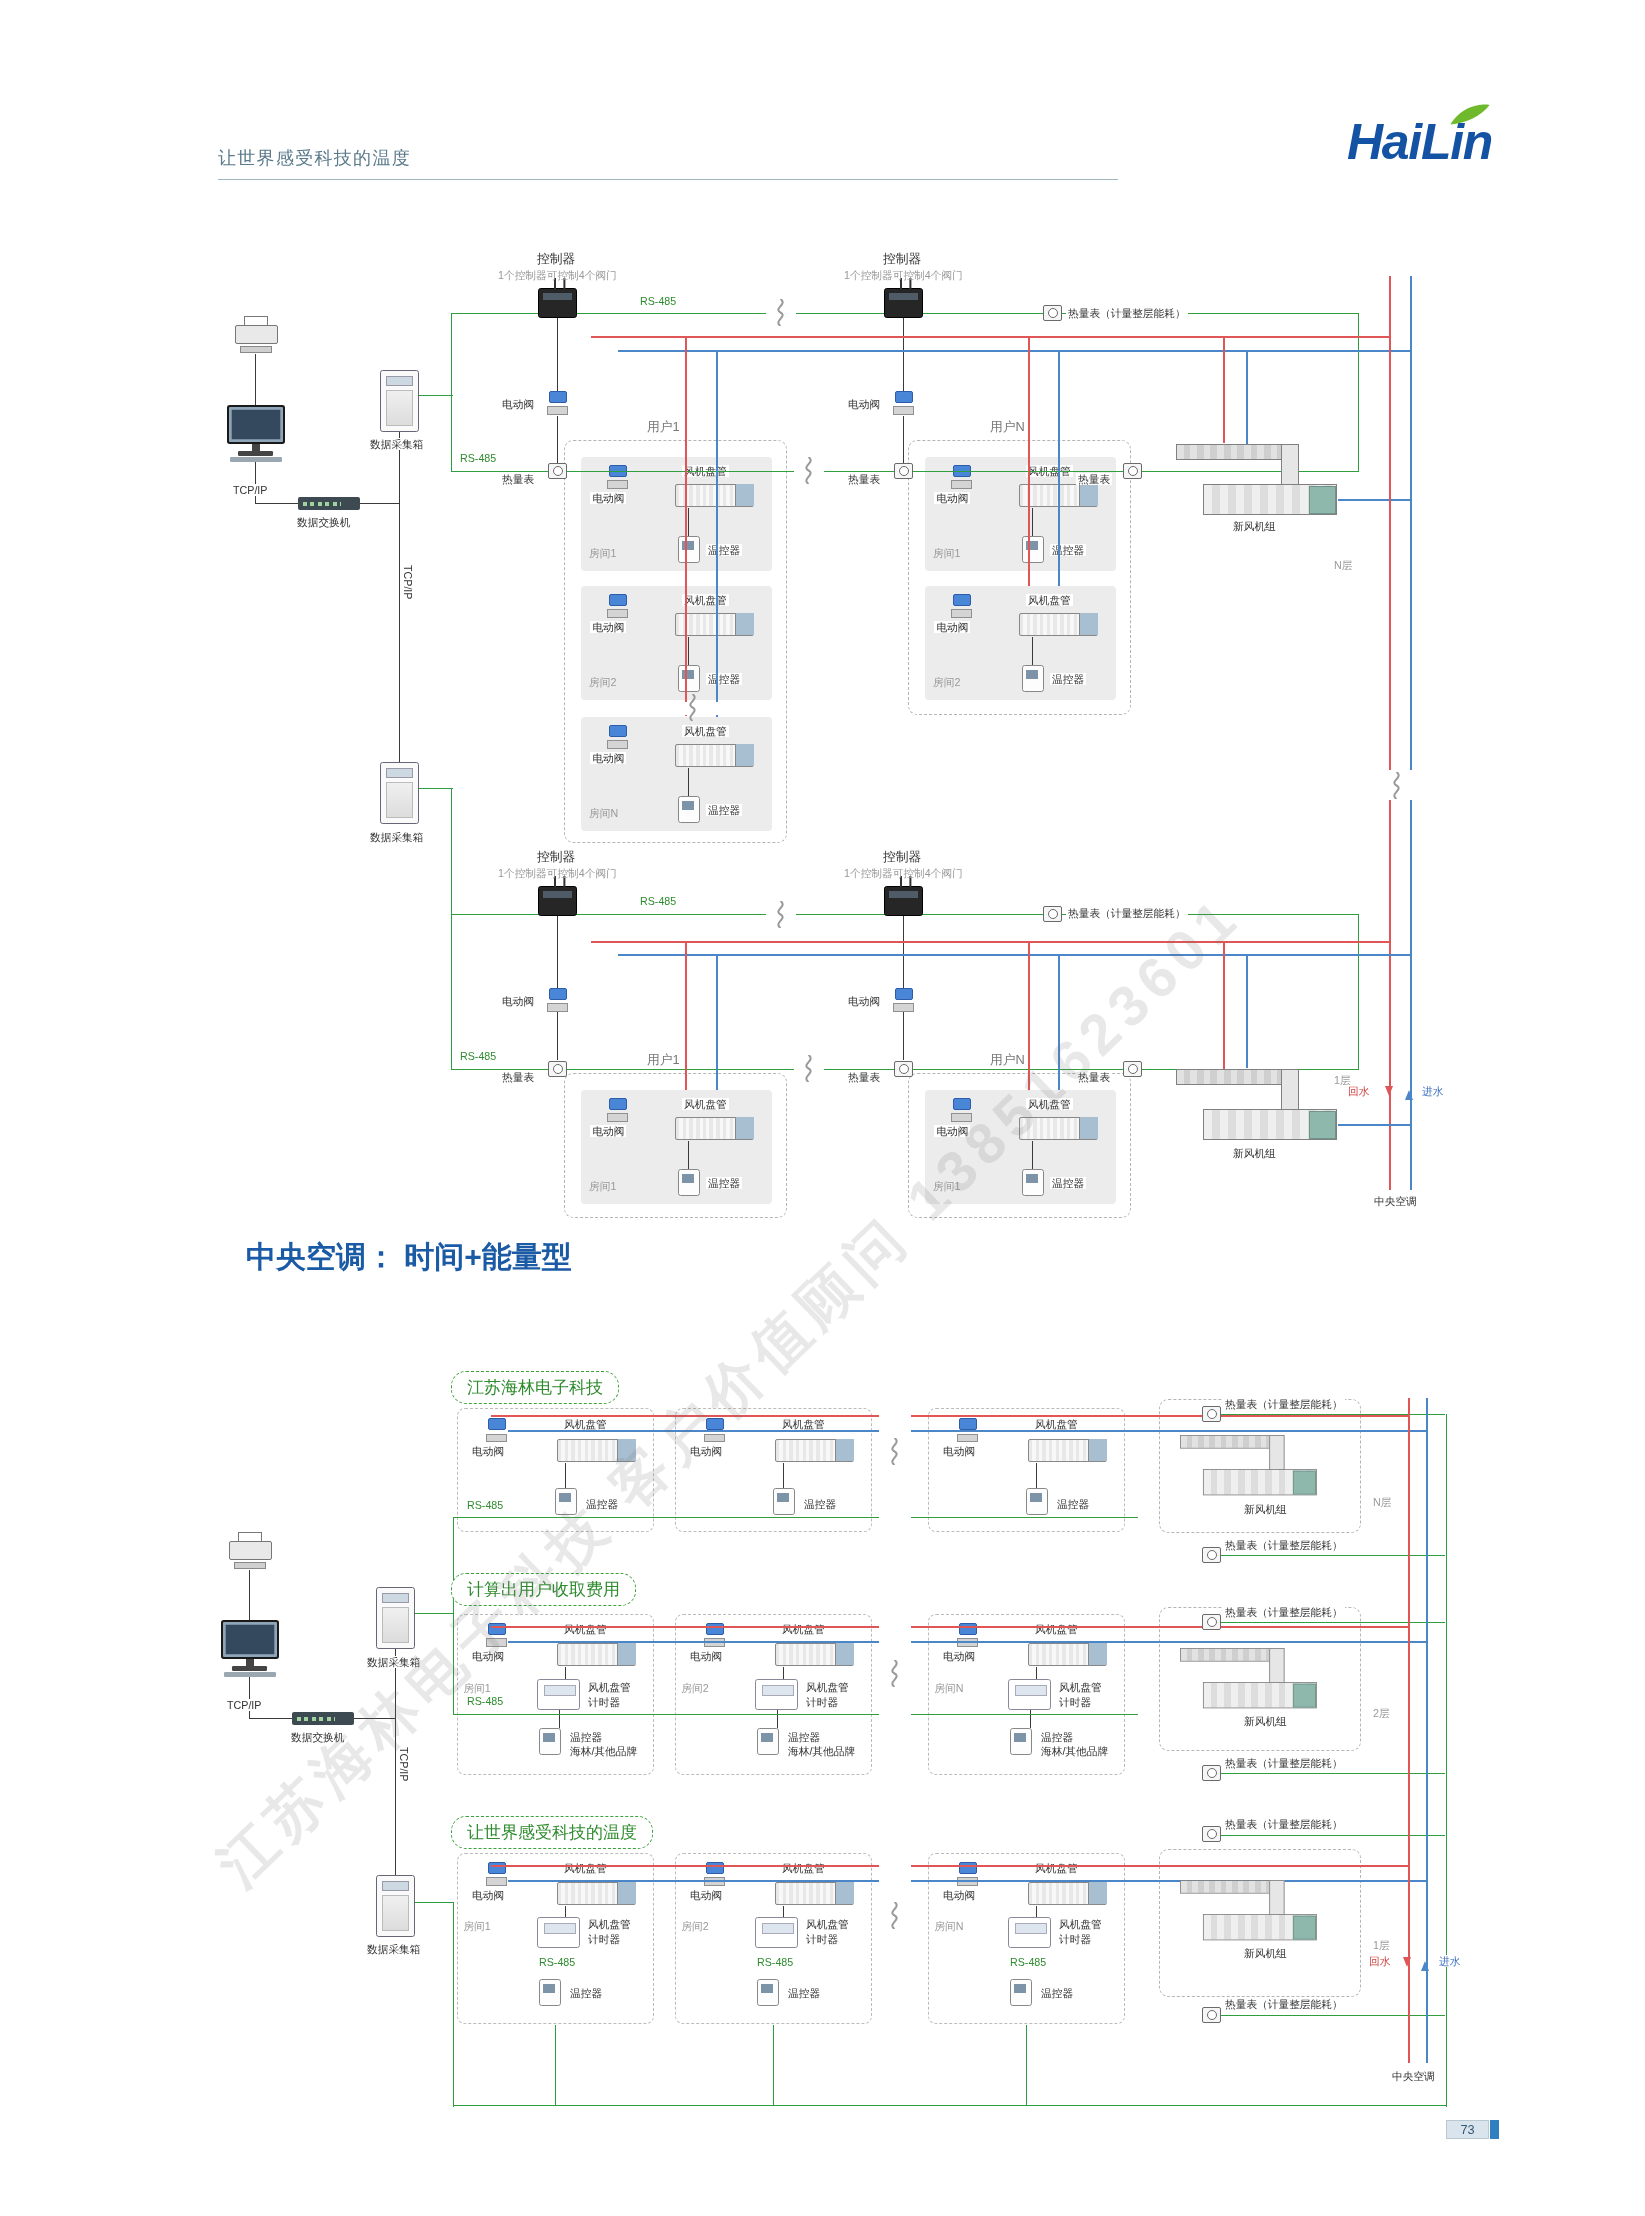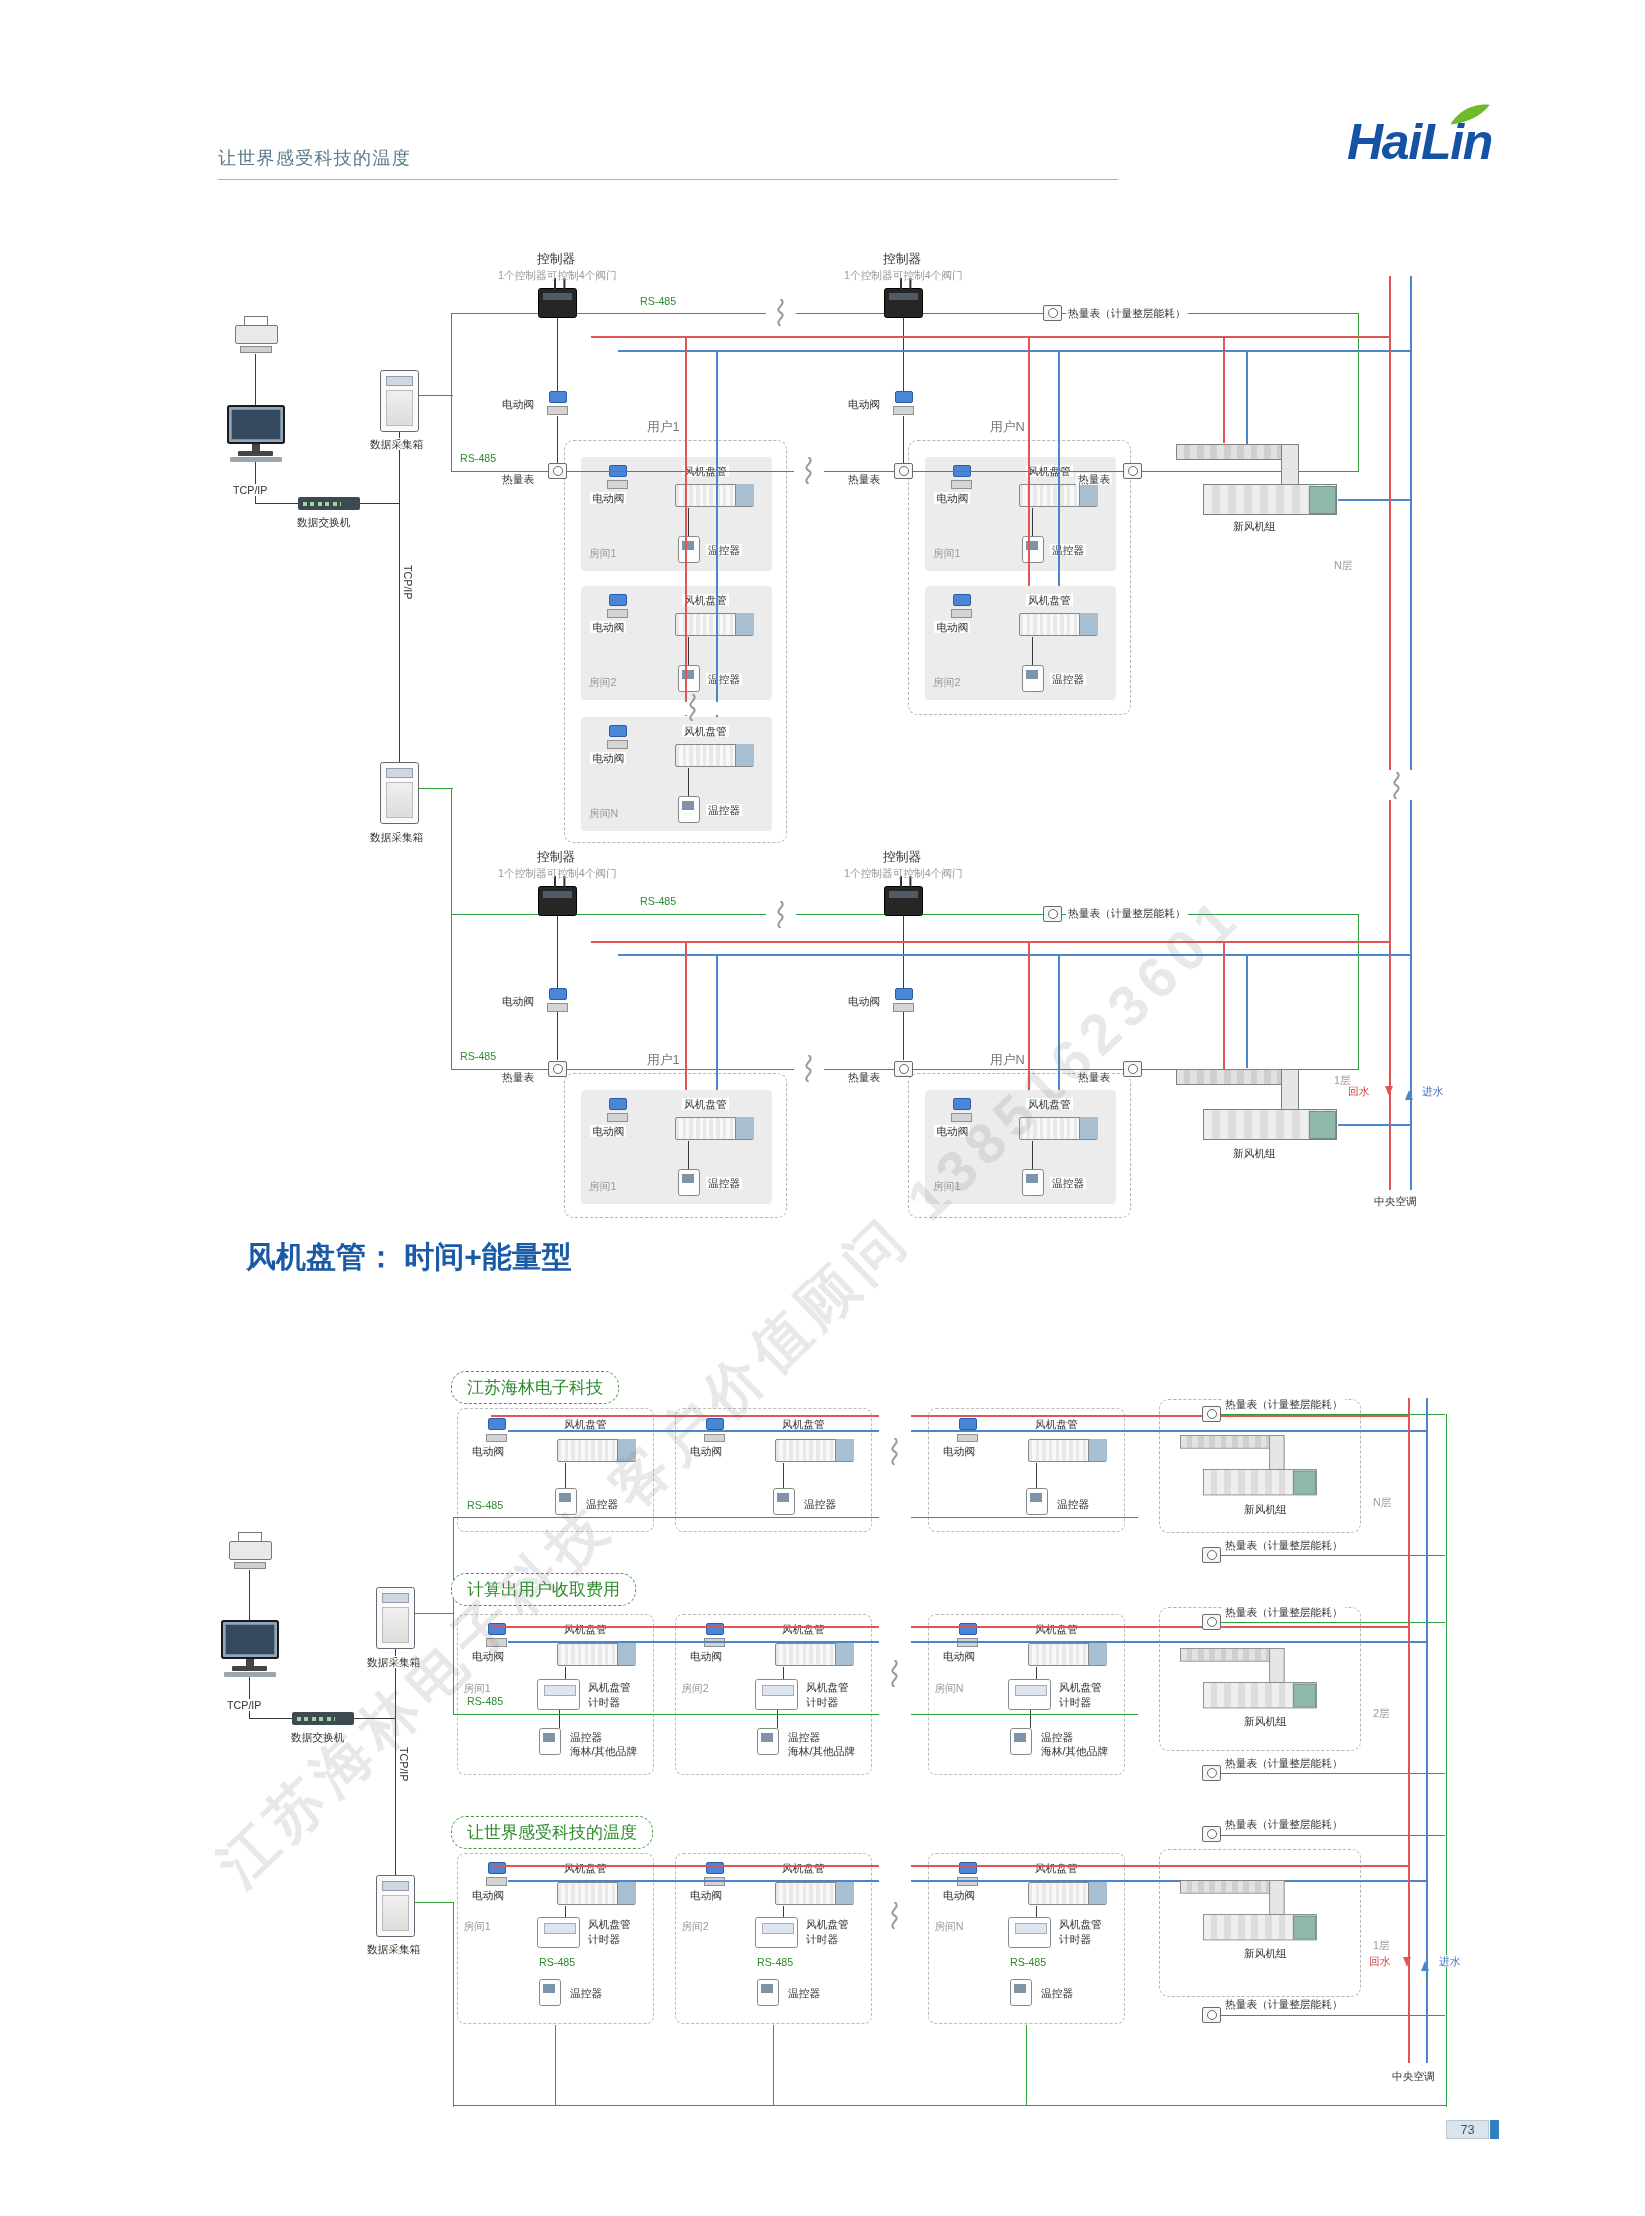--- a/index.html
+++ b/index.html
@@ -320,21 +320,21 @@
     <i class="wbreak" style="left:551px;top:653px;width:30px;height:24px"></i>
     <svg class="squig" style="left:558px;top:652px" width="15" height="27" viewBox="0 0 22 40">
         <path d="M11 0 C22 8,0 14,11 20 C22 26,0 32,11 40" stroke="#9a9a9a" stroke-width="3" fill="none"></path>
       </svg>
     <i class="wbreak" style="left:579px;top:808px;width:30px;height:24px"></i>
     <svg class="squig" style="left:586px;top:806px" width="15" height="27" viewBox="0 0 22 40">
         <path d="M11 0 C22 8,0 14,11 20 C22 26,0 32,11 40" stroke="#9a9a9a" stroke-width="3" fill="none"></path>
       </svg>
   </div>
 
-  <div class="lbl" style="left:246px;top:1240px;font-size:30px;font-weight:bold;color:#1b5aa5">风机盘管： 时间+能量型</div>
+  <div class="lbl" style="left:246px;top:1240px;font-size:30px;font-weight:bold;color:#1b5aa5">中央空调： 时间+能量型</div>
 
   <div class="diag" style="left:202px;top:1371px;width:1263px;height:752px">
 
     <div class="printer" style="left:27px;top:161px">
         <i class="pp"></i>
         <i class="pb"></i>
         <i class="pt"></i>
       </div>
     <i class="vline" style="left:47px;top:199px;height:50px"></i>
     <div class="pc" style="left:19px;top:249px">

